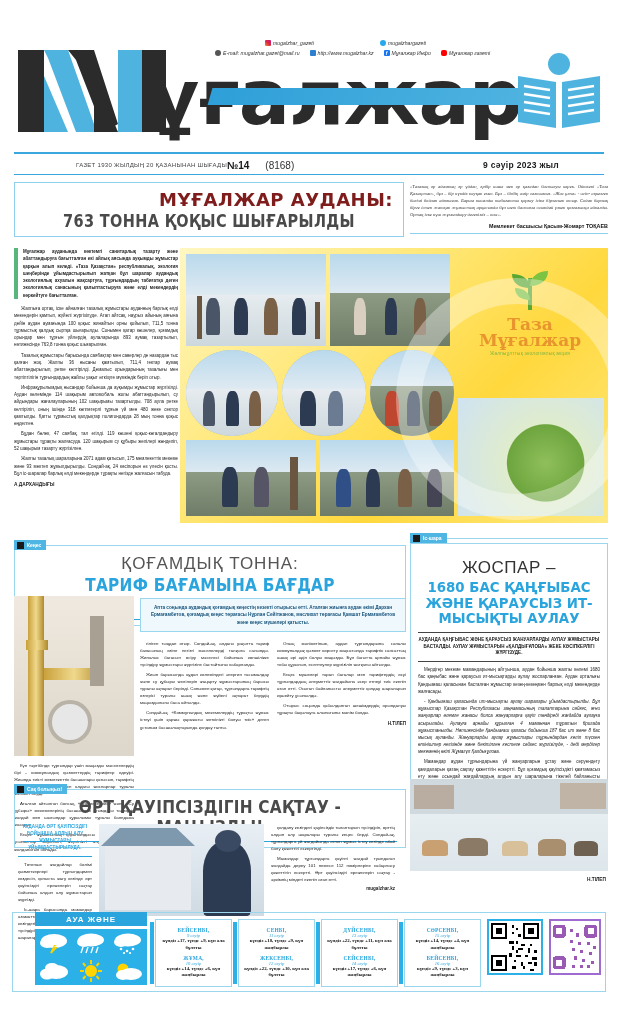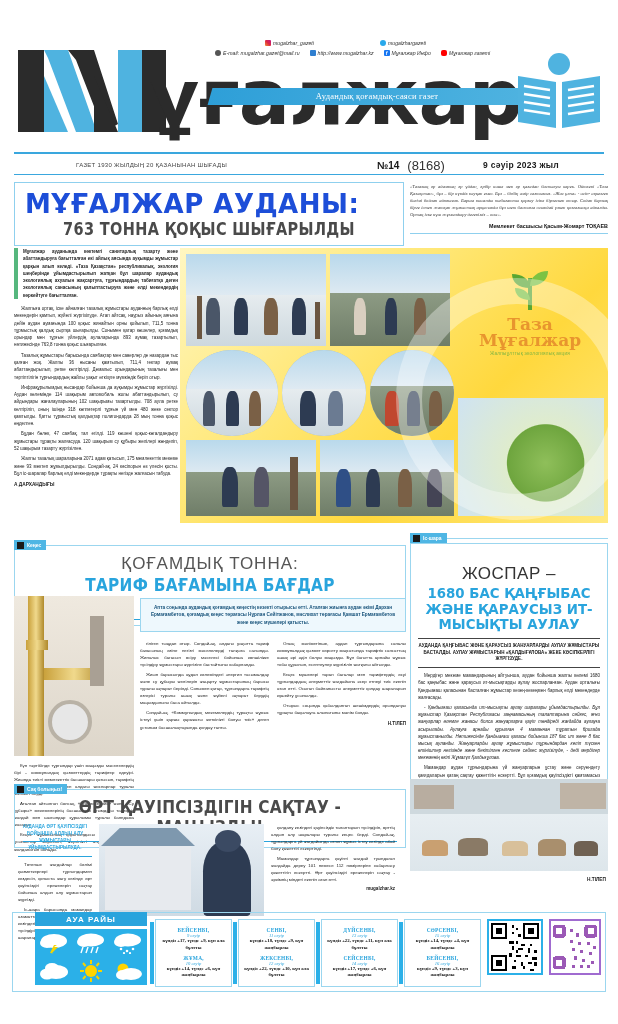--- a/index.html
+++ b/index.html
@@ -58,33 +58,33 @@
 
   .mast-rule {
     position:absolute; left:14px; right:14px; top:152px;
     border-top:2px solid #3aa7de;
   }
   .mast-info {
     position:absolute; left:14px; right:14px; top:157px; height:16px;
     display:flex; align-items:center;
   }
   .mi-left { font-size:6px; color:#444; letter-spacing:.3px; margin-left:62px; }
-  .mi-no { font-size:10px; font-weight:bold; margin-left:150px; }
-  .mi-iss { font-size:13px; margin-left:8px; color:#333; }
+  .mi-no { font-size:10px; font-weight:bold; }
+  .mi-iss { font-size:10px; margin-left:16px; color:#333; }
   .mi-date { font-size:8.5px; font-weight:bold; margin-left:auto; margin-right:45px; letter-spacing:.3px;}
   .mast-rule2 { position:absolute; left:14px; right:14px; top:174px; border-top:1.5px solid #3aa7de; }
 
   
   .lead { position:absolute; left:14px; top:182px; width:390px; }
   .lead-box {
     border:1px solid #8fd0ee; padding:8px 10px 6px;
     background:#fff;
   }
   .lead-h1 {
-    text-align:left; color:#1d4ed8; font-size:26px; font-weight:bold;
+    text-align:right; color:#7f1d1d; font-size:18px; font-weight:bold;
     letter-spacing:.5px; line-height:1.05;
     font-family:"DejaVu Sans", sans-serif;
   }
   .lead-h2 {
     text-align:center; color:#4a4a4a; font-size:17.5px; font-weight:bold;
     letter-spacing:.4px; margin-top:3px; line-height:1;
     font-family:"DejaVu Sans Condensed","DejaVu Sans", sans-serif;
     transform:scaleX(.92); transform-origin:center;
   }
 
@@ -178,21 +178,21 @@
   }
   .s2-cols { position:absolute; left:126px; top:100px; width:266px; display:flex; gap:8px; }
   .s2-col { flex:1; font-size:4.4px; line-height:1.6; text-align:justify; color:#222; }
   .s2-col p { text-indent:6px; margin-bottom:3px; }
   .s2-lcol { position:absolute; left:0; top:222px; width:120px; font-size:4.4px; line-height:1.6; text-align:justify; color:#222;}
   .s2-lcol p { text-indent:6px; margin-bottom:3px; }
   .s2-sig { text-align:right; font-size:4.6px; font-weight:bold; margin-top:4px; }
 
   
   .sec3 { position:absolute; left:410px; top:533px; width:198px; }
-  .s3-box { border:1px solid #9bd6ef; padding:20px 7px 6px; }
+  .s3-box { border:1px solid #9bd6ef; padding:14px 7px 6px; }
   .s3-h1 { text-align:center; font-size:17px; color:#333; letter-spacing:.5px; font-family:"Liberation Sans", sans-serif; }
   .s3-h2 { text-align:center; font-size:14.5px; color:#29a4dd; font-weight:bold; line-height:1.08;
            font-family:"DejaVu Sans", sans-serif; transform:scaleX(.92); transform-origin:center; margin-top:2px;}
   .s3-rule { border-top:1px solid #444; margin:5px 0 4px; }
   .s3-lead { font-size:4.5px; line-height:1.5; text-align:center; font-weight:bold; color:#111; letter-spacing:.1px;}
   .s3-rule2 { border-top:1px solid #444; margin:4px 0 4px; }
   .s3-body { font-size:4.5px; line-height:1.6; text-align:justify; color:#222; }
   .s3-body p { text-indent:6px; margin-bottom:3px; }
   .s3-body p.it { font-style:italic; }
   .s3-photo { position:absolute; left:0; top:246px; width:198px; height:92px; overflow:hidden; background:#e7eef2; }
@@ -292,21 +292,20 @@
           <span>Мұғалжар Инфо</span>
         </span>
         <span class="contact-item">
           <i class="ci-badge ci-yt"></i>
           <span>Мұғалжар газеті</span>
         </span>
       </div>
     </div>
 
     <div class="mast-banner"></div>
-    <div class="mast-banner-txt">Аудандық қоғамдық-саяси газет</div>
 
     <svg class="book-icon" viewBox="0 0 86 78">
       <circle cx="43" cy="12" r="11" fill="#4fb3e0"></circle>
       <path d="M2 24 L40 30 L40 76 L2 70 Z" fill="#4fb3e0"></path>
       <path d="M84 24 L46 30 L46 76 L84 70 Z" fill="#4fb3e0"></path>
       <g stroke="#ffffff" stroke-width="2.6">
         <line x1="8" y1="34" x2="34" y2="38"></line>
           <line x1="8" y1="42" x2="34" y2="46"></line>
         <line x1="8" y1="50" x2="34" y2="54"></line>
           <line x1="8" y1="58" x2="34" y2="62"></line>
@@ -539,21 +538,21 @@
         <div class="s4-txt">
           <p>қолдану кезіндегі қауіпсіздік талаптарын түсіндіріп, өрттің алдын алу шаралары туралы кеңес берді. Сондай-ақ, тұрғындарға үй жағдайында отпен жұмыс істеу кезінде абай болу қажеттігі ескертілді.</p>
           <p>Мамандар тұрғындарға қауіпті жағдай туындаған жағдайда дереу 101 немесе 112 нөмірлеріне хабарласу қажеттігін ескертті. Өрт қауіпсіздігі ережелерін сақтау - әркімнің міндеті екенін атап өтті.</p>
         </div>
         <div class="s4-sig">mugalzhar.kz</div>
       </div>
     </div>
   </div>
 
   <div class="weather">
-    <div class="w-title">АУА РАЙЫ</div>
+    <div class="w-title">АУА ЖӘНЕ</div>
 
     <div class="w-icons">
       <svg width="30" height="22" viewBox="0 0 30 22">
         <ellipse cx="15" cy="9" rx="13" ry="7" fill="#fff"></ellipse>
           <ellipse cx="8" cy="11" rx="7" ry="5" fill="#fff"></ellipse>
         <polygon points="15,13 11,21 14,21 12,22 19,15 15,15 18,13" fill="#f5d300"></polygon>
       </svg>
       <svg width="30" height="22" viewBox="0 0 30 22">
         <ellipse cx="15" cy="8" rx="13" ry="6.5" fill="#fff"></ellipse>
           <ellipse cx="8" cy="10" rx="7" ry="5" fill="#fff"></ellipse>

